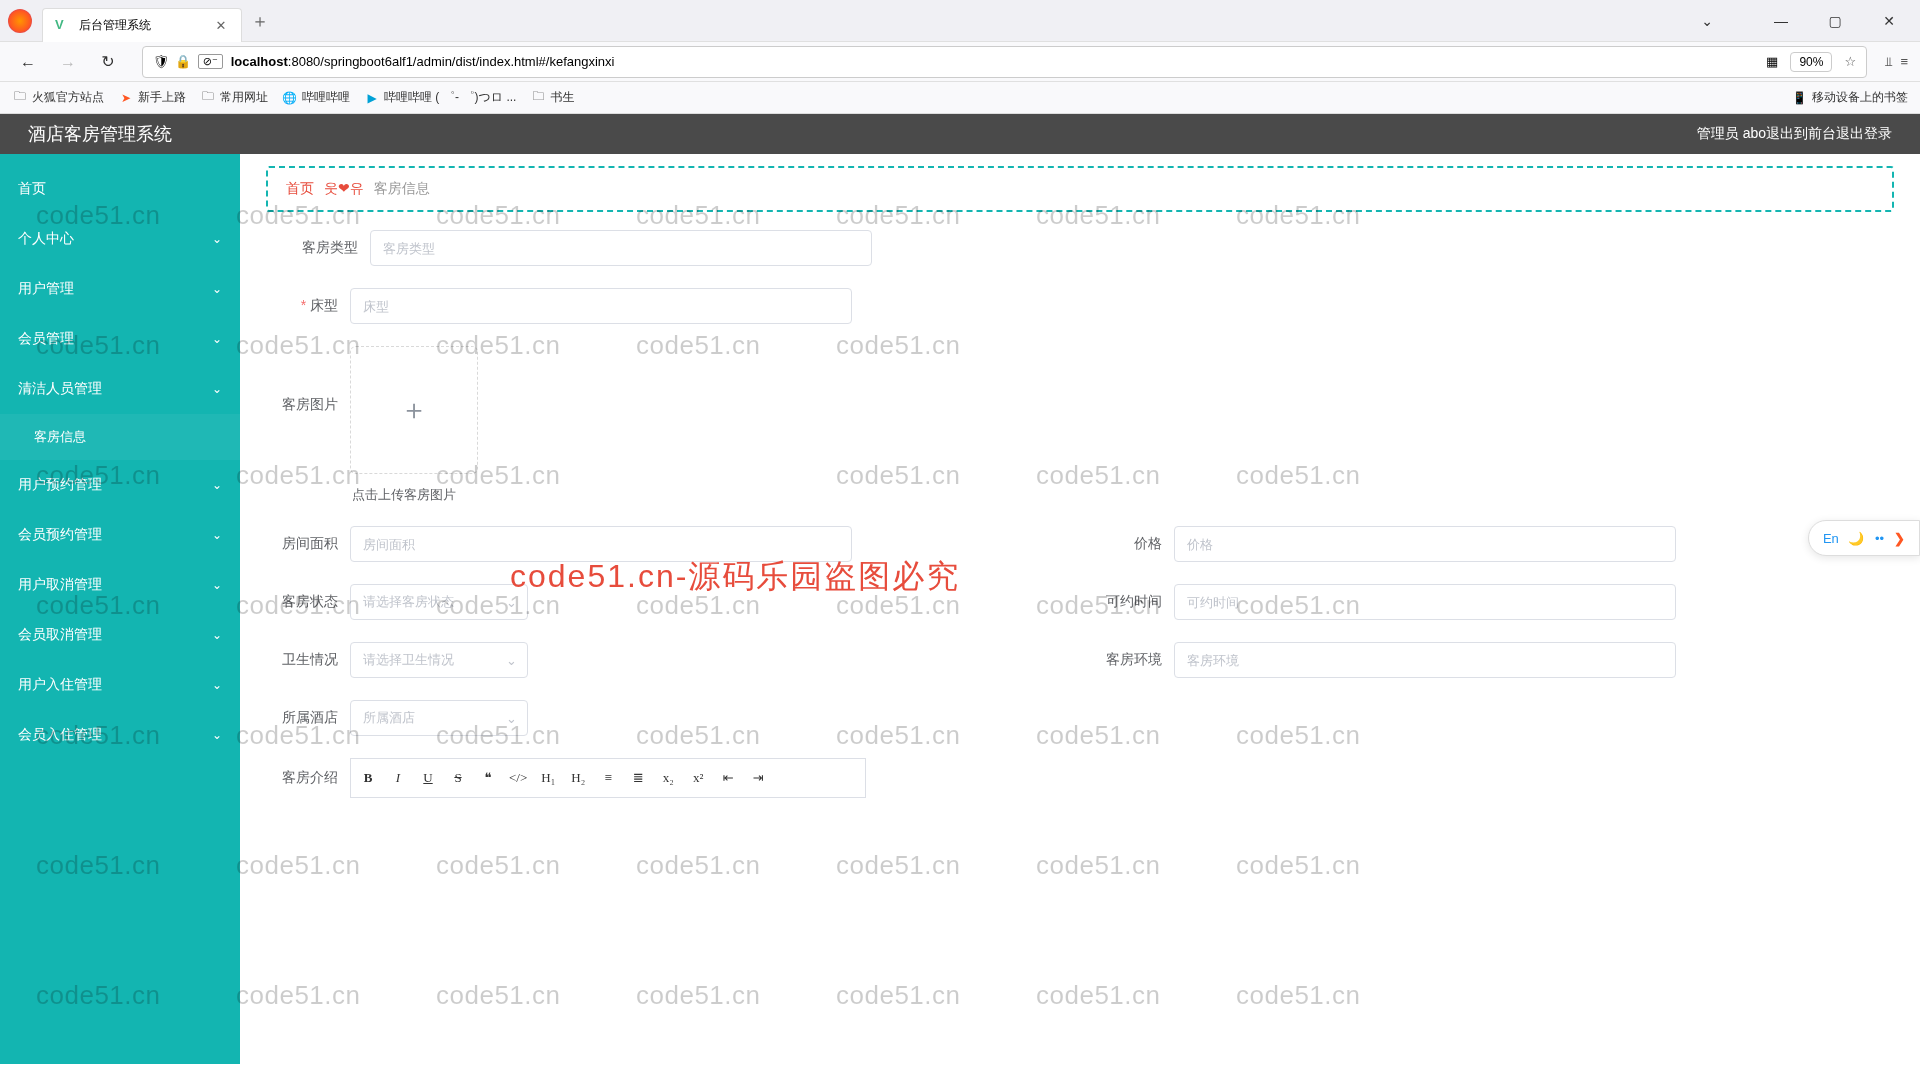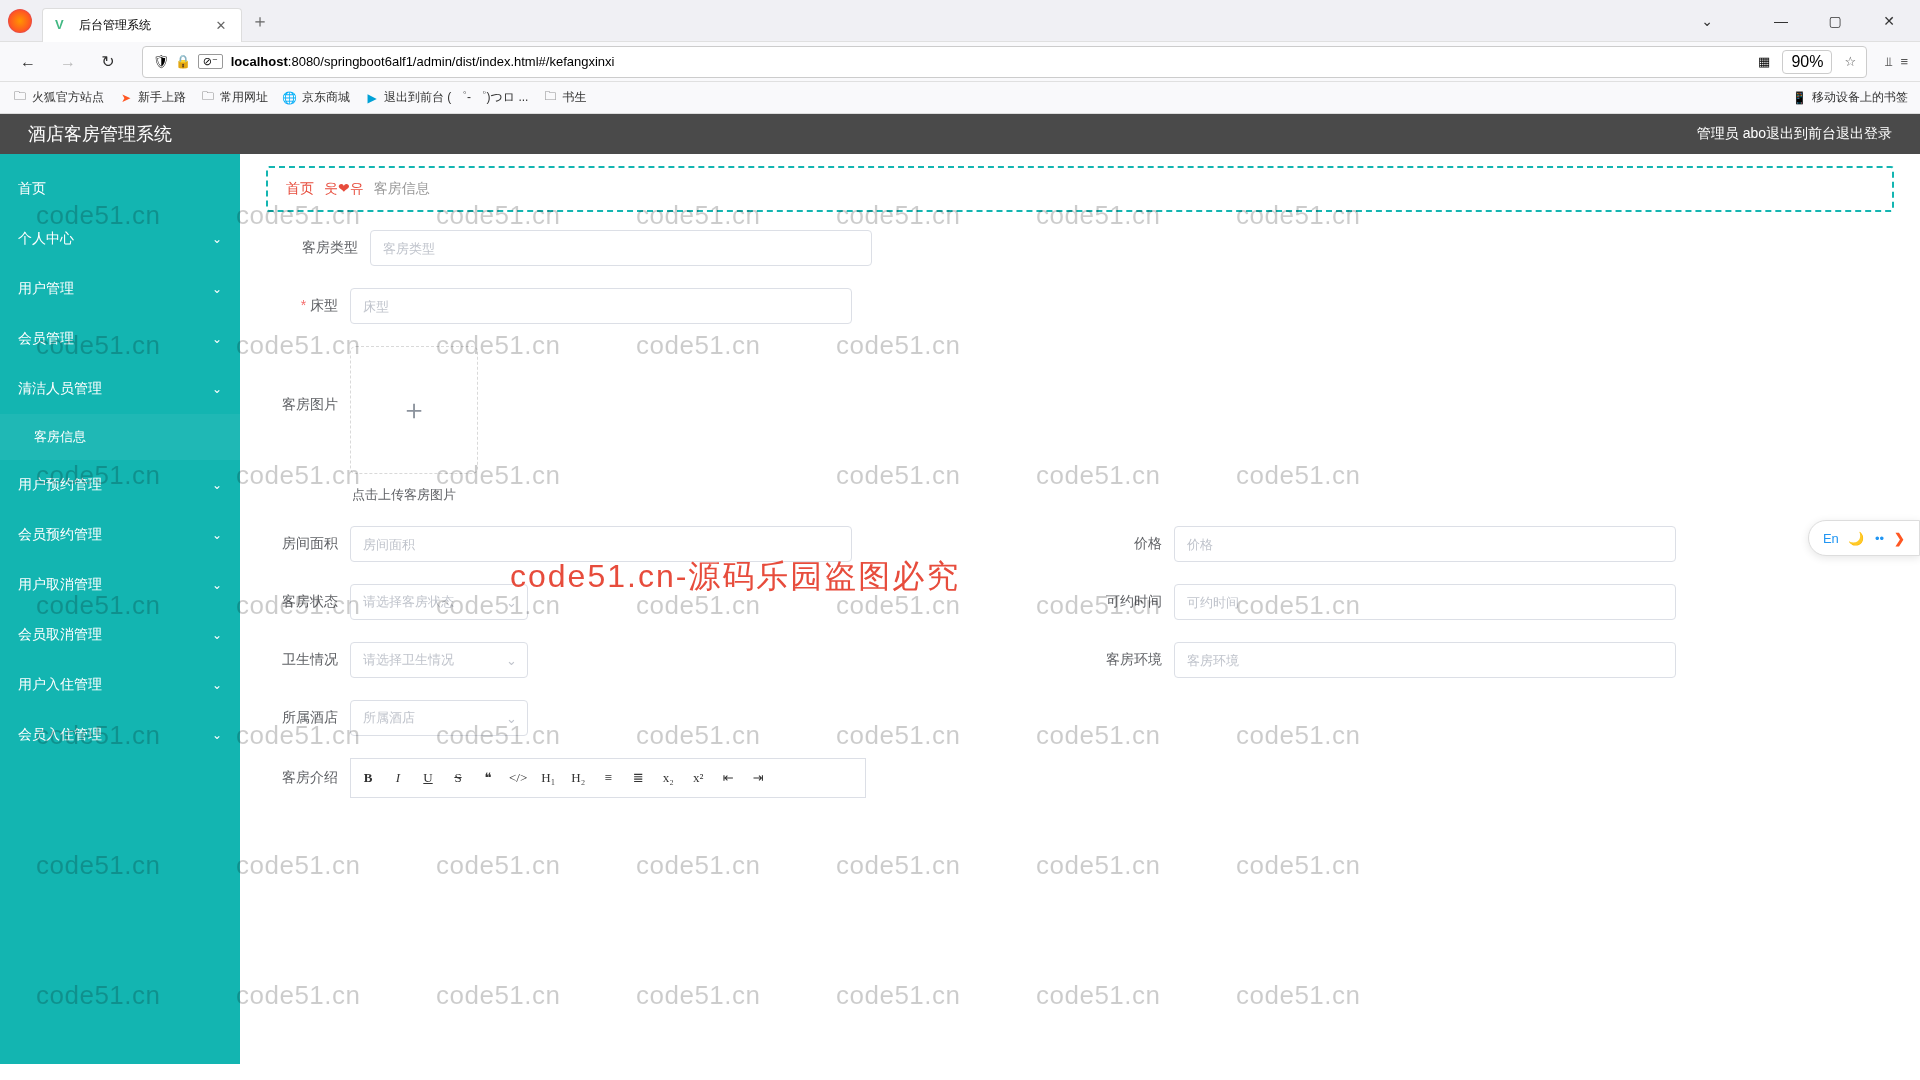--- a/index.html
+++ b/index.html
@@ -17,21 +17,21 @@
 .win-controls span { width: 46px; height: 32px; display: flex; align-items: center; justify-content: center; font-size: 14px; cursor: pointer; color: #333; }
 .chev-down { margin-right: 20px; color: #666; cursor: pointer; }
 
 .browser-addr { height: 40px; background: #f9f9fb; display: flex; align-items: center; padding: 0 12px; gap: 8px; border-bottom: 1px solid #e0e0e0; }
 .nav-btn { width: 32px; height: 32px; display: flex; align-items: center; justify-content: center; color: #333; cursor: pointer; font-size: 16px; }
 .addr-bar { flex: 1; height: 32px; background: #fff; border: 1px solid #ccc; border-radius: 4px; display: flex; align-items: center; padding: 0 10px; margin: 0 10px; font-size: 13px; }
 .addr-bar .shield { margin-right: 6px; }
 .addr-bar .lock { margin-right: 6px; }
 .addr-bar .perm { margin-right: 8px; font-size: 11px; border: 1px solid #999; padding: 0 4px; border-radius: 2px; }
 .addr-right { margin-left: auto; display: flex; align-items: center; gap: 12px; }
-.zoom { font-size: 16px; border: 1px solid #ccc; padding: 2px 8px; border-radius: 4px; }
+.zoom { font-size: 12px; border: 1px solid #ccc; padding: 2px 8px; border-radius: 4px; }
 .star-icon, .ext-icon, .menu-icon { cursor: pointer; color: #555; }
 
 .bookmarks-bar { height: 32px; background: #f9f9fb; display: flex; align-items: center; padding: 0 12px; gap: 14px; border-bottom: 1px solid #ddd; font-size: 12px; }
 .bm-item { display: flex; align-items: center; gap: 4px; cursor: pointer; color: #333; }
 .bm-icon { width: 16px; height: 16px; display: inline-flex; align-items: center; justify-content: center; }
 .bm-spacer { flex: 1; }
 
 
 .app-header { height: 40px; background: #4a4a4a; color: #fff; display: flex; align-items: center; padding: 16px 28px; }
 .app-title { font-size: 18px; font-weight: 500; }
@@ -131,25 +131,25 @@
   <span class="bm-item">
       <span class="bm-icon" style="color:#ff5722">➤</span>
       <span>新手上路</span>
     </span>
   <span class="bm-item">
       <span class="bm-icon">🗀</span>
       <span>常用网址</span>
     </span>
   <span class="bm-item">
       <span class="bm-icon">🌐</span>
-      <span>京东商城</span>
+      <span>哔哩哔哩</span>
     </span>
   <span class="bm-item">
       <span class="bm-icon" style="color:#00a1d6">▶</span>
-      <span>退出到前台 ( ゜- ゜)つロ ...</span>
+      <span>哔哩哔哩 ( ゜- ゜)つロ ...</span>
     </span>
   <span class="bm-item">
       <span class="bm-icon">🗀</span>
       <span>书生</span>
     </span>
   <span class="bm-spacer"></span>
   <span class="bm-item">
       <span class="bm-icon">📱</span>
       <span>移动设备上的书签</span>
     </span>

